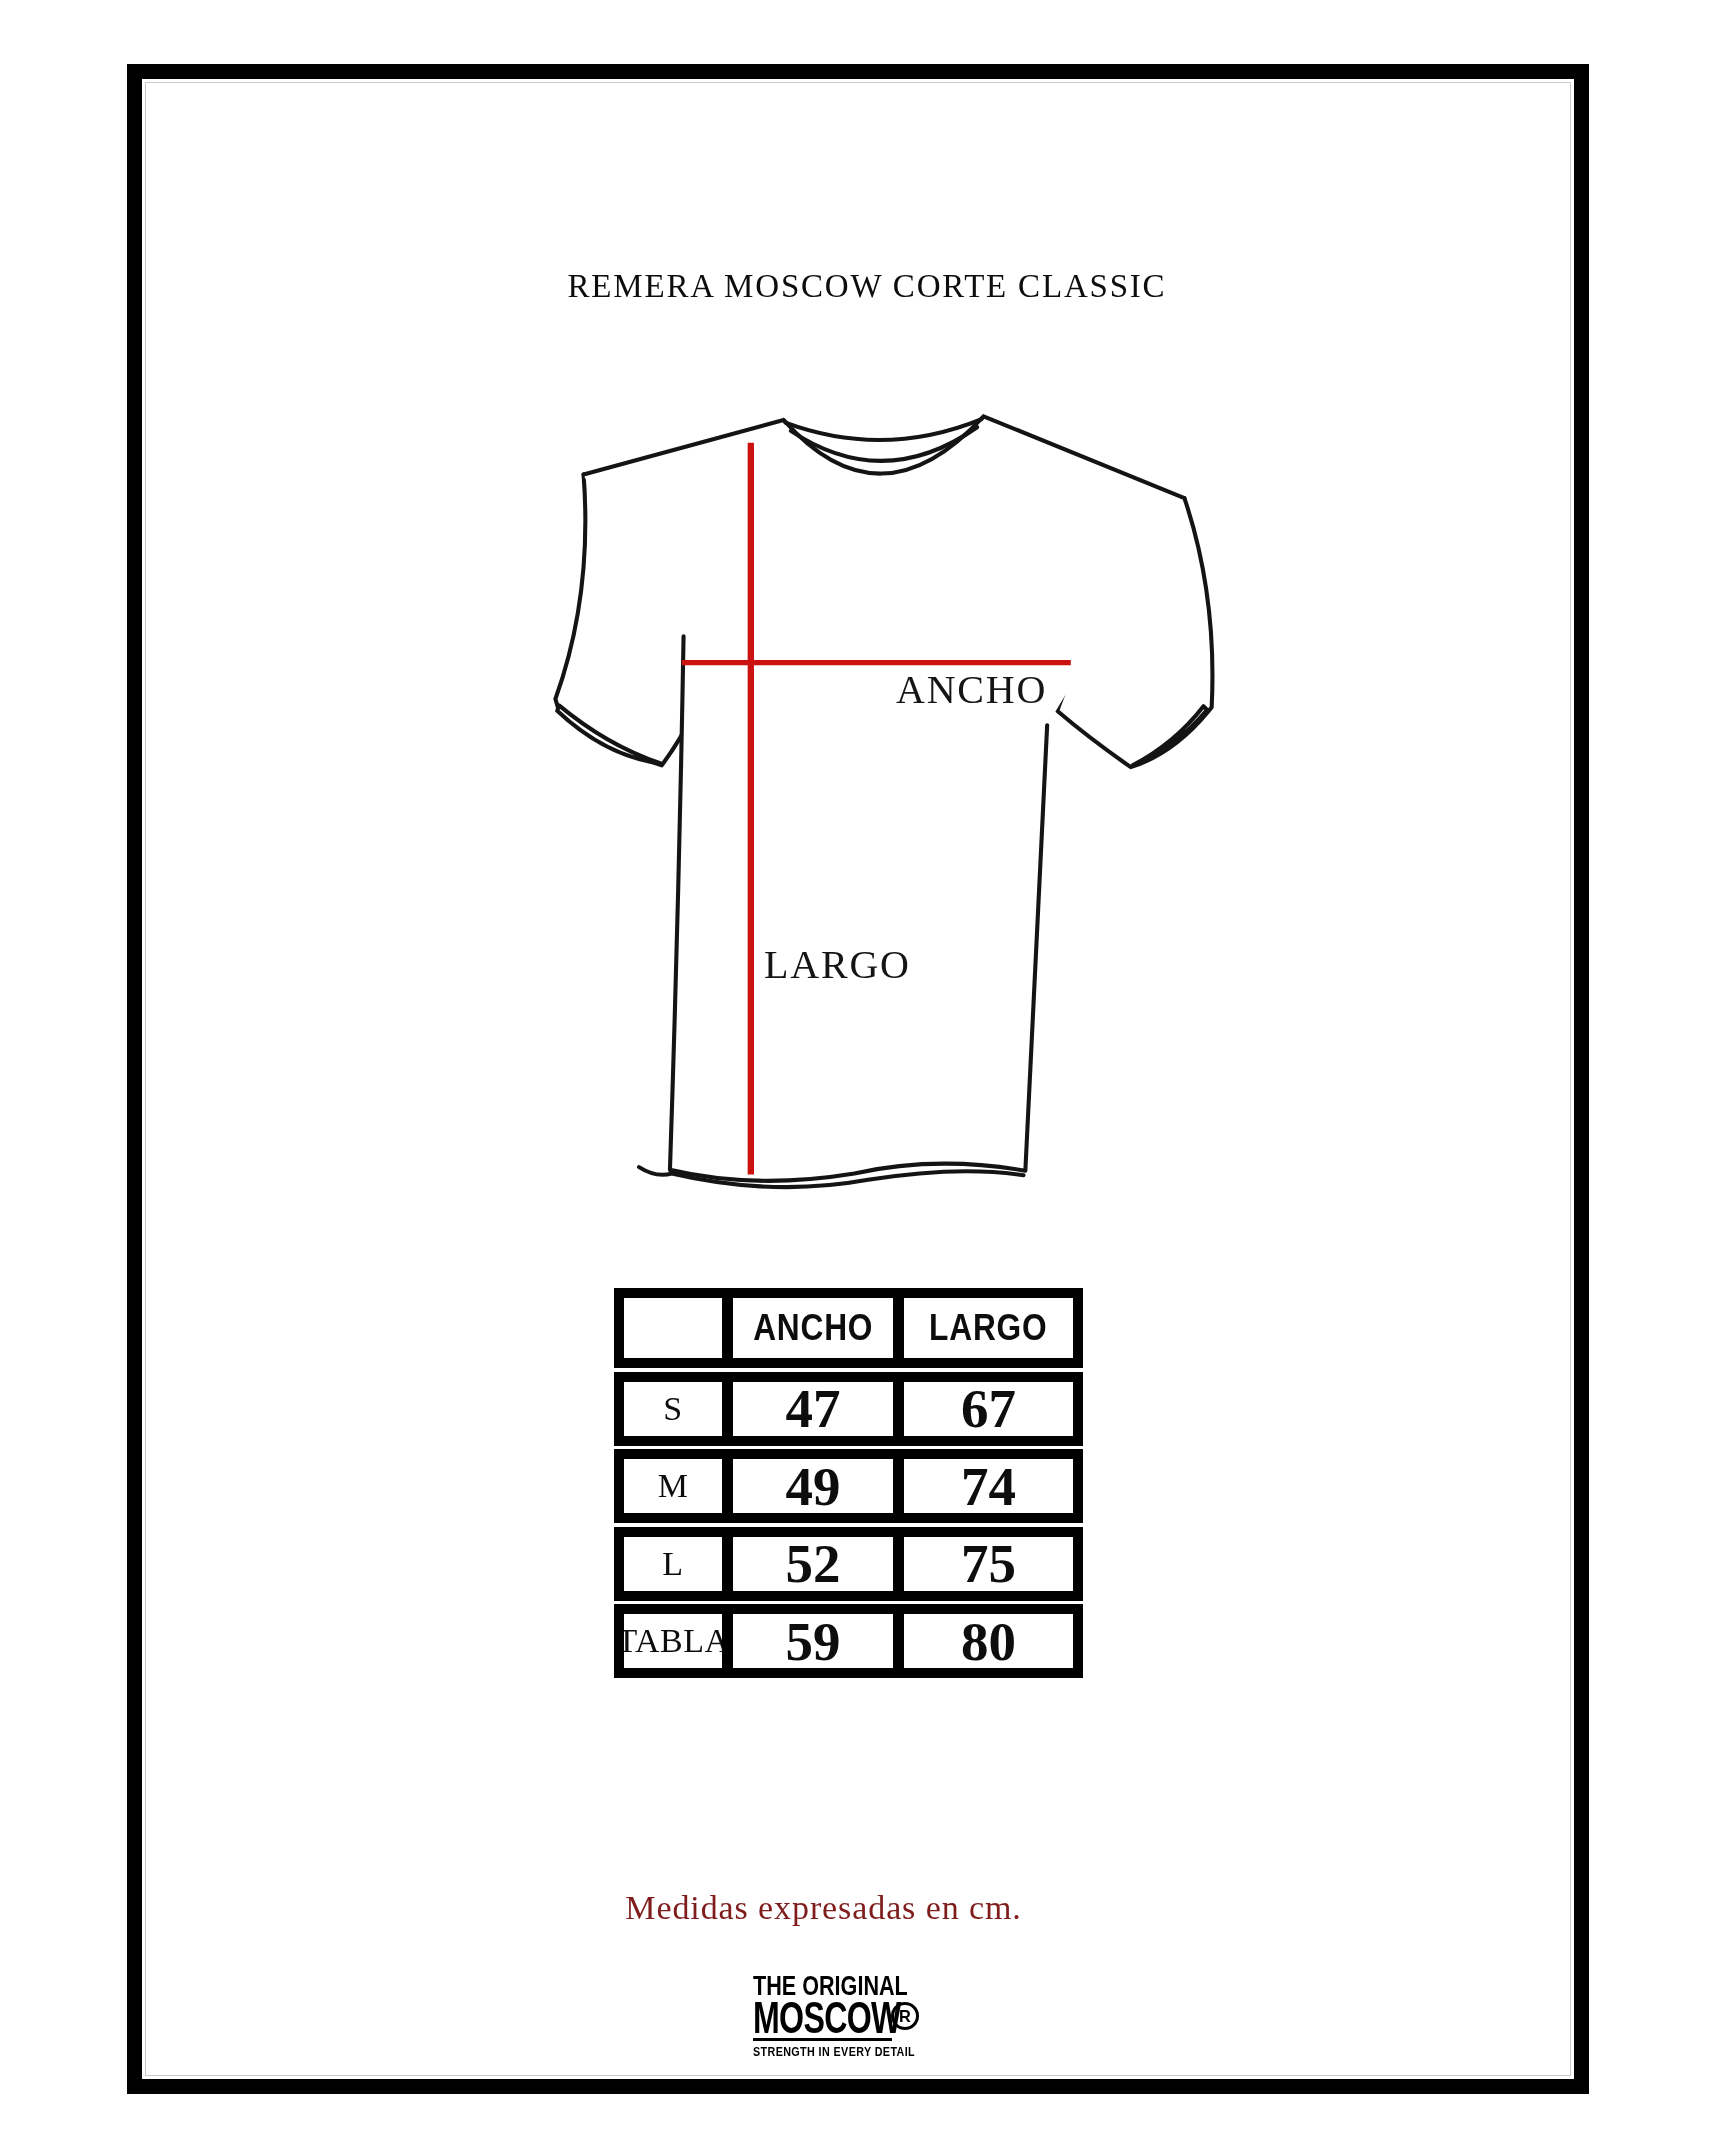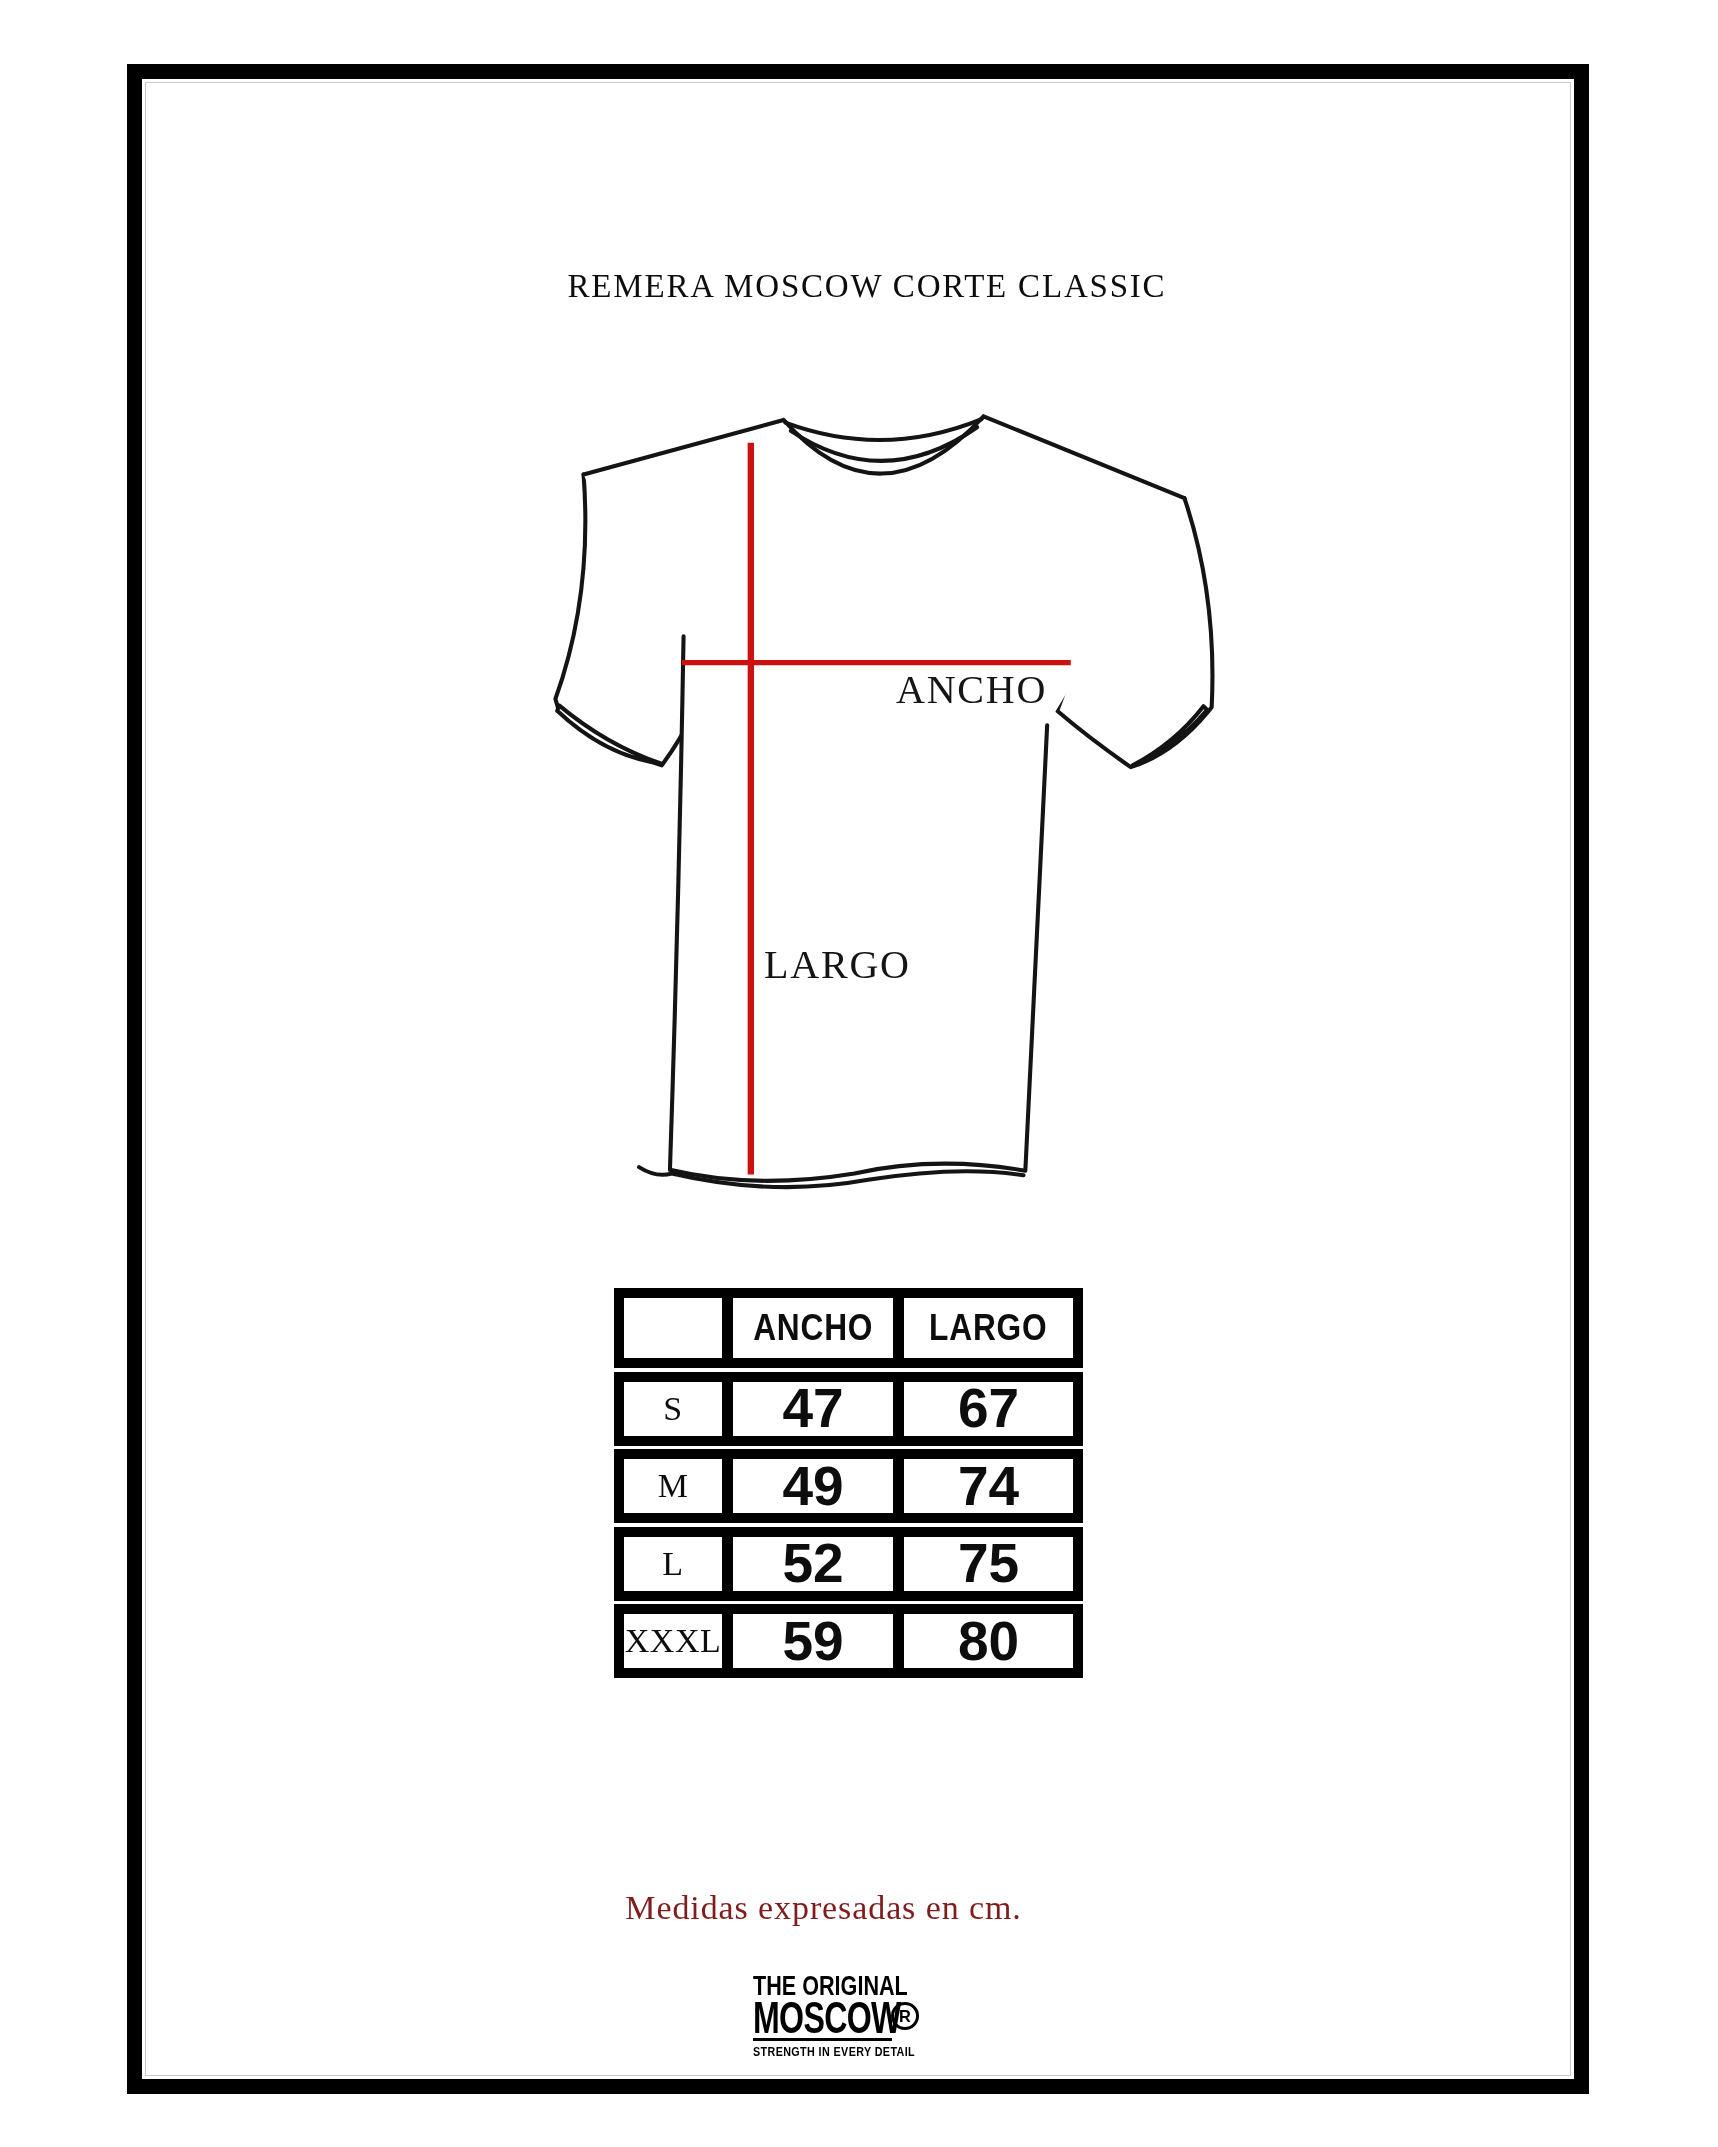--- a/index.html
+++ b/index.html
@@ -46,21 +46,21 @@
     box-sizing:border-box; overflow:hidden;
   }
   .c1 { width:98px; }
   .c2 { width:171px; border-left:11px solid #000; }
   .c3 { width:180px; border-left:11px solid #000; }
   .col-header {
     font-family:"Liberation Sans", sans-serif; font-weight:700; font-size:36px;
     transform:scaleX(0.88); letter-spacing:0.9px; white-space:nowrap;
   }
   .num {
-    font-family:Liberation Sans, sans-serif; font-weight:700; font-size:55px;
+    font-family:Liberation Serif, serif; font-weight:700; font-size:55px;
     line-height:55px; white-space:nowrap;
   }
   .size-label {
     font-family:"Liberation Serif", serif; font-size:34px; letter-spacing:0.5px;
     white-space:nowrap;
   }
 
   
   .note1, .note2 {
     position:absolute; left:0; width:1647px; text-align:center; color:#7f1d1d;
@@ -175,21 +175,21 @@
         </div>
       <div class="cell c2">
           <span class="num">52</span>
         </div>
       <div class="cell c3">
           <span class="num">75</span>
         </div>
     </div>
     <div class="trow data">
       <div class="cell c1">
-          <span class="size-label">XXXL</span>
+          <span class="size-label">TABLA</span>
         </div>
       <div class="cell c2">
           <span class="num">59</span>
         </div>
       <div class="cell c3">
           <span class="num">80</span>
         </div>
     </div>
   </div>
 

